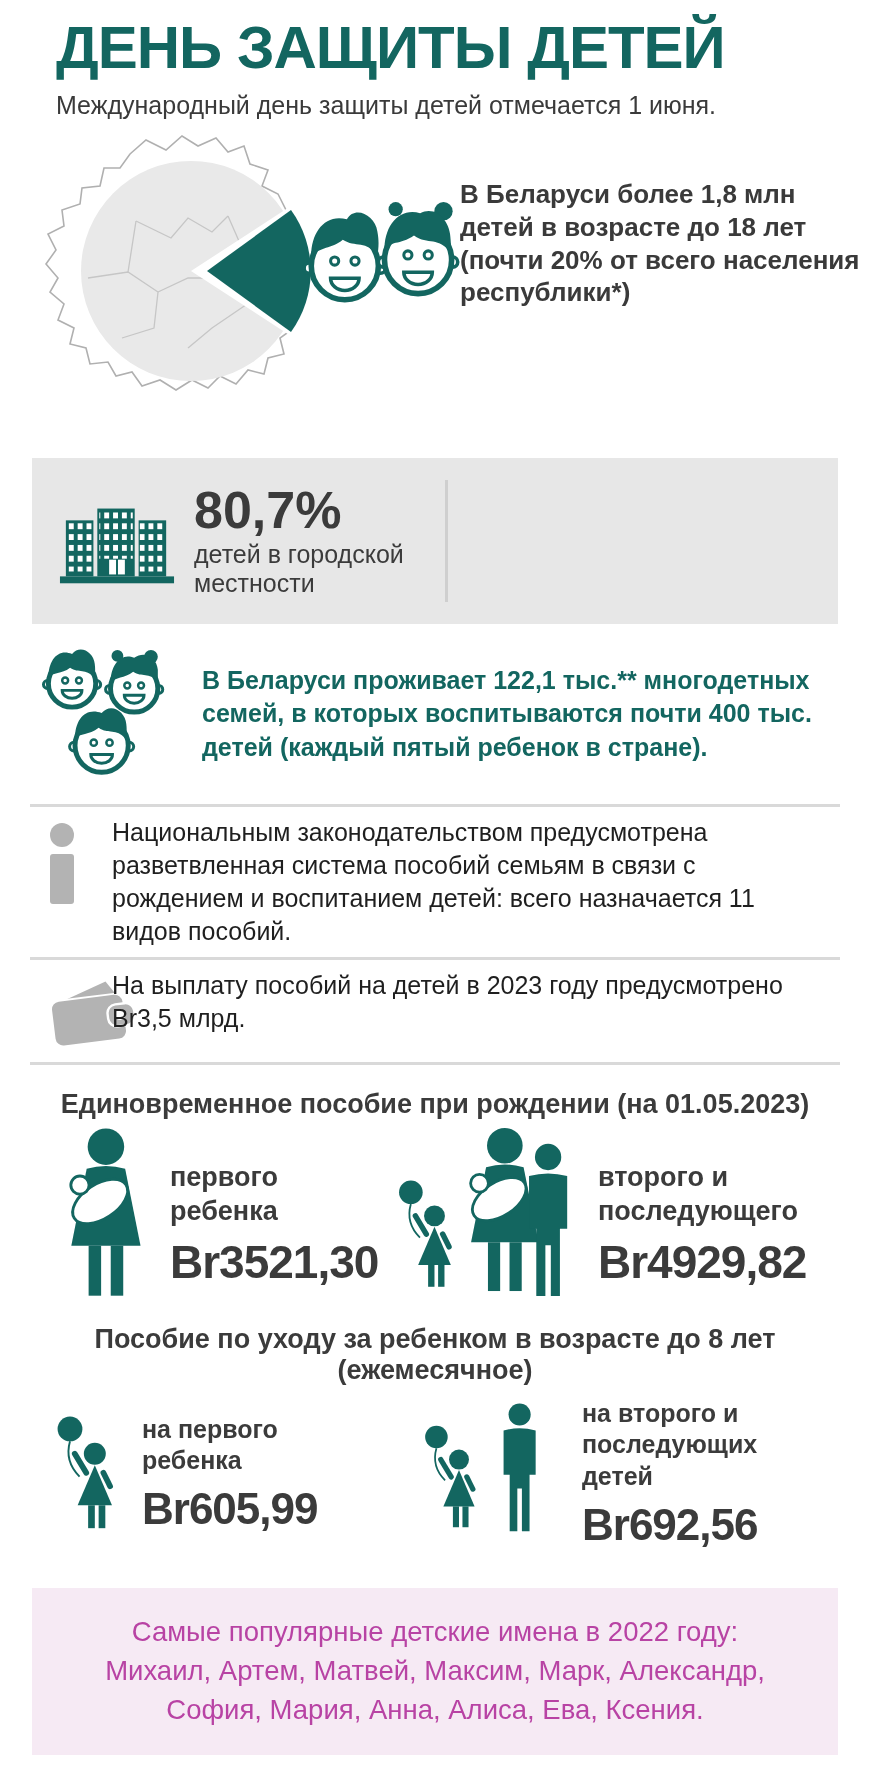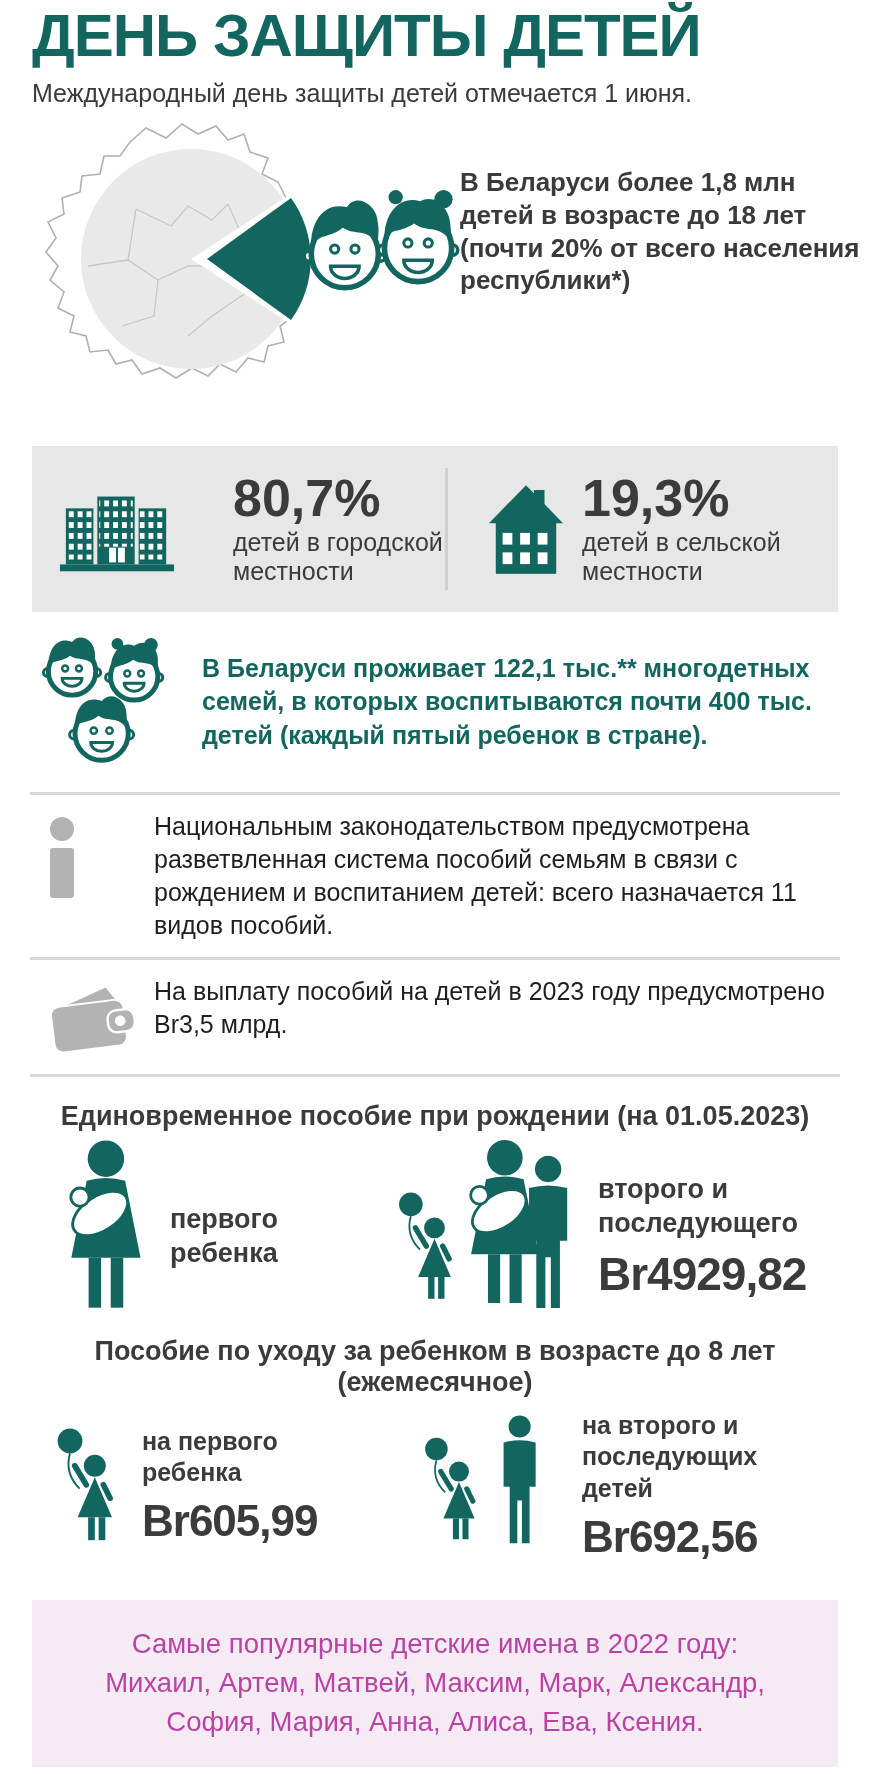--- a/index.html
+++ b/index.html
@@ -3,49 +3,49 @@
 <meta charset="utf-8">
 <style>
   :root{
     --teal:#136660; --dark:#3b3b3b; --magenta:#b843a4; --pink_bg:#f6eaf4;
     --gray_band:#e7e7e7; --gray_icon:#b3b3b3; --rule:#d9d9d9;
   }
   *{box-sizing:border-box; margin:0; padding:0;}
   body{background:#fff;}
   .wrap{width:870px; height:1774px; background:#fff; position:relative; overflow:hidden;
         font-family:"Liberation Sans", sans-serif; color:var(--dark);}
-  .header{padding:4px 32px 0;}
+  .header{padding:16px 32px 0;margin-left:24px;}
   .title{color:var(--teal); font-size:60px; font-weight:800; letter-spacing:-1px; line-height:1.05;}
   .subtitle{font-size:25px; color:#3a3a3a; margin-top:12px;}
 
   .hero{position:relative; height:318px;}
   .map-svg{position:absolute; left:26px; top:6px; width:332px; height:288px;}
   .kids-svg{position:absolute; left:296px; top:76px; width:178px; height:126px;}
   .hero-text{position:absolute; left:460px; top:58px; width:400px; font-size:26px;
              font-weight:bold; color:#3a3a3a; line-height:1.26;}
 
   .stat-band{margin:20px 32px 0; background:var(--gray_band); height:166px;
              display:flex; align-items:center;}
-  .stat{display:flex; align-items:center;justify-content:space-between;}
+  .stat{display:flex; align-items:center;}
   .stat-urban{width:413px; padding-left:26px;}
   .band-divider{width:3px; height:122px; background:#cfcfcf; flex:none;}
   .stat-rural{padding-left:40px;}
   .stat-text{margin-left:18px;}
   .stat-value{font-size:52px; font-weight:800; color:#3b3b3b; line-height:1;}
   .stat-caption{font-size:25px; color:#3b3b3b; margin-top:4px; width:212px; line-height:1.16;}
 
   .family{display:flex; margin:24px 32px 0; align-items:flex-start;}
   .family-svg{width:158px; height:140px; flex:none;}
   .family-text{margin-left:12px; margin-top:16px; width:650px; font-size:25px;
                font-weight:bold; color:var(--teal); line-height:1.33;}
 
   .rule{height:3px; background:var(--rule); margin:0 30px;}
   .rule-1{margin-top:16px;}
 
-  .note{display:flex; margin:0 32px; padding:15px 0;gap:42px;}
+  .note{display:flex; margin:0 32px; padding:9px 0;}
   .note-icon-col{width:80px; flex:none; padding-left:14px; padding-top:6px;}
   .note-text{font-size:25px; color:#1f1f1f; line-height:1.32; width:706px;}
   .wallet-note .note-icon-col{padding-top:8px;}
   .wallet-note .note-text{width:692px;}
 
   .benefit-heading{ text-align:center; font-size:27px; font-weight:800; color:#3b3b3b; margin-top:24px;}
   .benefit-row{display:flex; margin:6px 32px 0;}
   .benefit{display:flex; align-items:center;}
   .b1-left{width:392px; padding-left:22px;}
   .b-text{margin-left:16px; margin-top:24px;}
@@ -132,37 +132,20 @@
         <rect class="f-white" x="52" y="62" width="7" height="15"></rect>
         <rect class="f-white" x="61" y="62" width="7" height="15"></rect>
         <rect class="f-teal" x="2" y="79" width="116" height="7"></rect>
       </svg>
       <div class="stat-text">
         <div class="stat-value">80,7%</div>
         <div class="stat-caption">детей в городской местности</div>
       </div>
     </div>
     <div class="band-divider"></div>
-    <div class="stat stat-rural">
-      <svg width="76" height="90" viewBox="0 0 78 92">
-        <rect class="f-teal" x="47" y="6" width="11" height="18"></rect>
-        <path class="f-teal" d="M39,1 L77,40 L1,40 Z"></path>
-        <rect class="f-teal" x="8" y="36" width="62" height="56"></rect>
-        <rect class="f-white" x="15" y="50" width="10" height="12"></rect>
-        <rect class="f-white" x="33" y="50" width="10" height="12"></rect>
-        <rect class="f-white" x="51" y="50" width="10" height="12"></rect>
-        <rect class="f-white" x="15" y="70" width="10" height="12"></rect>
-        <rect class="f-white" x="33" y="70" width="10" height="12"></rect>
-        <rect class="f-white" x="51" y="70" width="10" height="12"></rect>
-      </svg>
-      <div class="stat-text">
-        <div class="stat-value">19,3%</div>
-        <div class="stat-caption">детей в сельской местности</div>
-      </div>
-    </div>
   </div>
 
   <div class="family">
     <svg class="family-svg" viewBox="0 0 155 142">
 
       <circle class="s-teal" stroke-width="3" cx="13" cy="37" r="4"></circle>
       <circle class="s-teal" stroke-width="3" cx="63" cy="37" r="4"></circle>
       <circle class="s-teal" stroke-width="5" cx="38" cy="36" r="24"></circle>
       <path class="f-teal" d="M14,30 C14,12 24,0 38,6 C46,-4 60,4 61,16 C62,24 61,28 60,30 C52,20 45,26 36,20 C27,27 19,24 14,30 Z"></path>
       <circle class="s-teal" stroke-width="2.5" cx="31" cy="33" r="3"></circle>
@@ -226,20 +209,21 @@
       <svg width="100" height="174" viewBox="0 0 104 180">
         <circle class="f-teal" cx="54" cy="21" r="19"></circle>
         <path class="f-teal" d="M34,44 Q54,38 74,44 L90,124 L18,124 Z"></path>
         <rect class="f-teal" x="36" y="124" width="13" height="52"></rect>
         <rect class="f-teal" x="59" y="124" width="13" height="52"></rect>
         <ellipse cx="48" cy="78" rx="32" ry="18" fill="#fff" stroke="var(--teal)" stroke-width="3" transform="rotate(-33 48 78)"></ellipse>
         <circle cx="27" cy="61" r="9.5" fill="#fff" stroke="var(--teal)" stroke-width="3"></circle>
       </svg>
       <div class="b-text">
         <div class="b-label" style="width:160px">первого ребенка</div>
+        <div class="b-amount">Br3521,30</div>
       </div>
     </div>
     <div class="benefit">
       <svg width="186" height="174" viewBox="0 0 192 180">
 
         <g transform="translate(2,46) scale(0.94)">
           <circle class="f-teal" cx="14" cy="24" r="13"></circle>
           <path class="s-teal-n" stroke-width="2" d="M14,37 Q8,58 24,74"></path>
           <circle class="f-teal" cx="40" cy="50" r="11.5"></circle>
           <path class="f-teal" d="M40,62 L22,104 L58,104 Z"></path>

